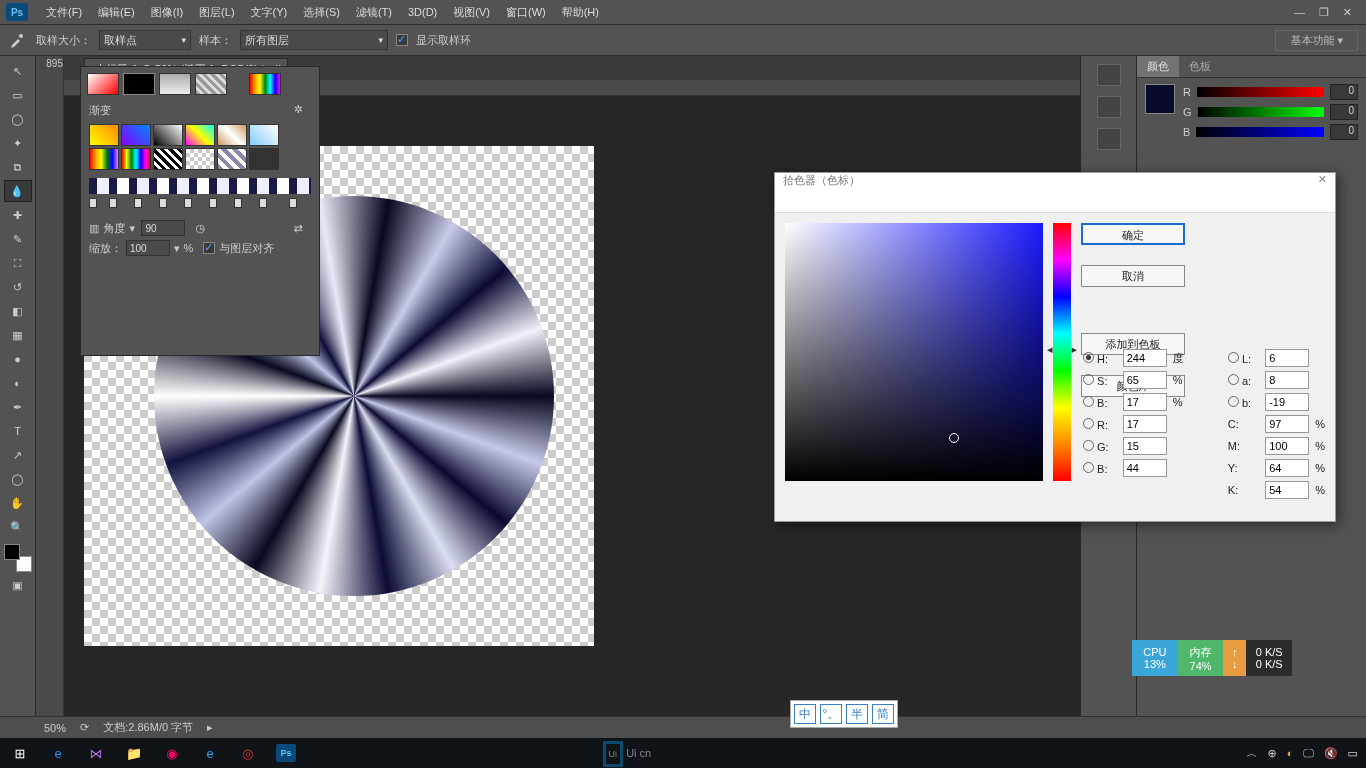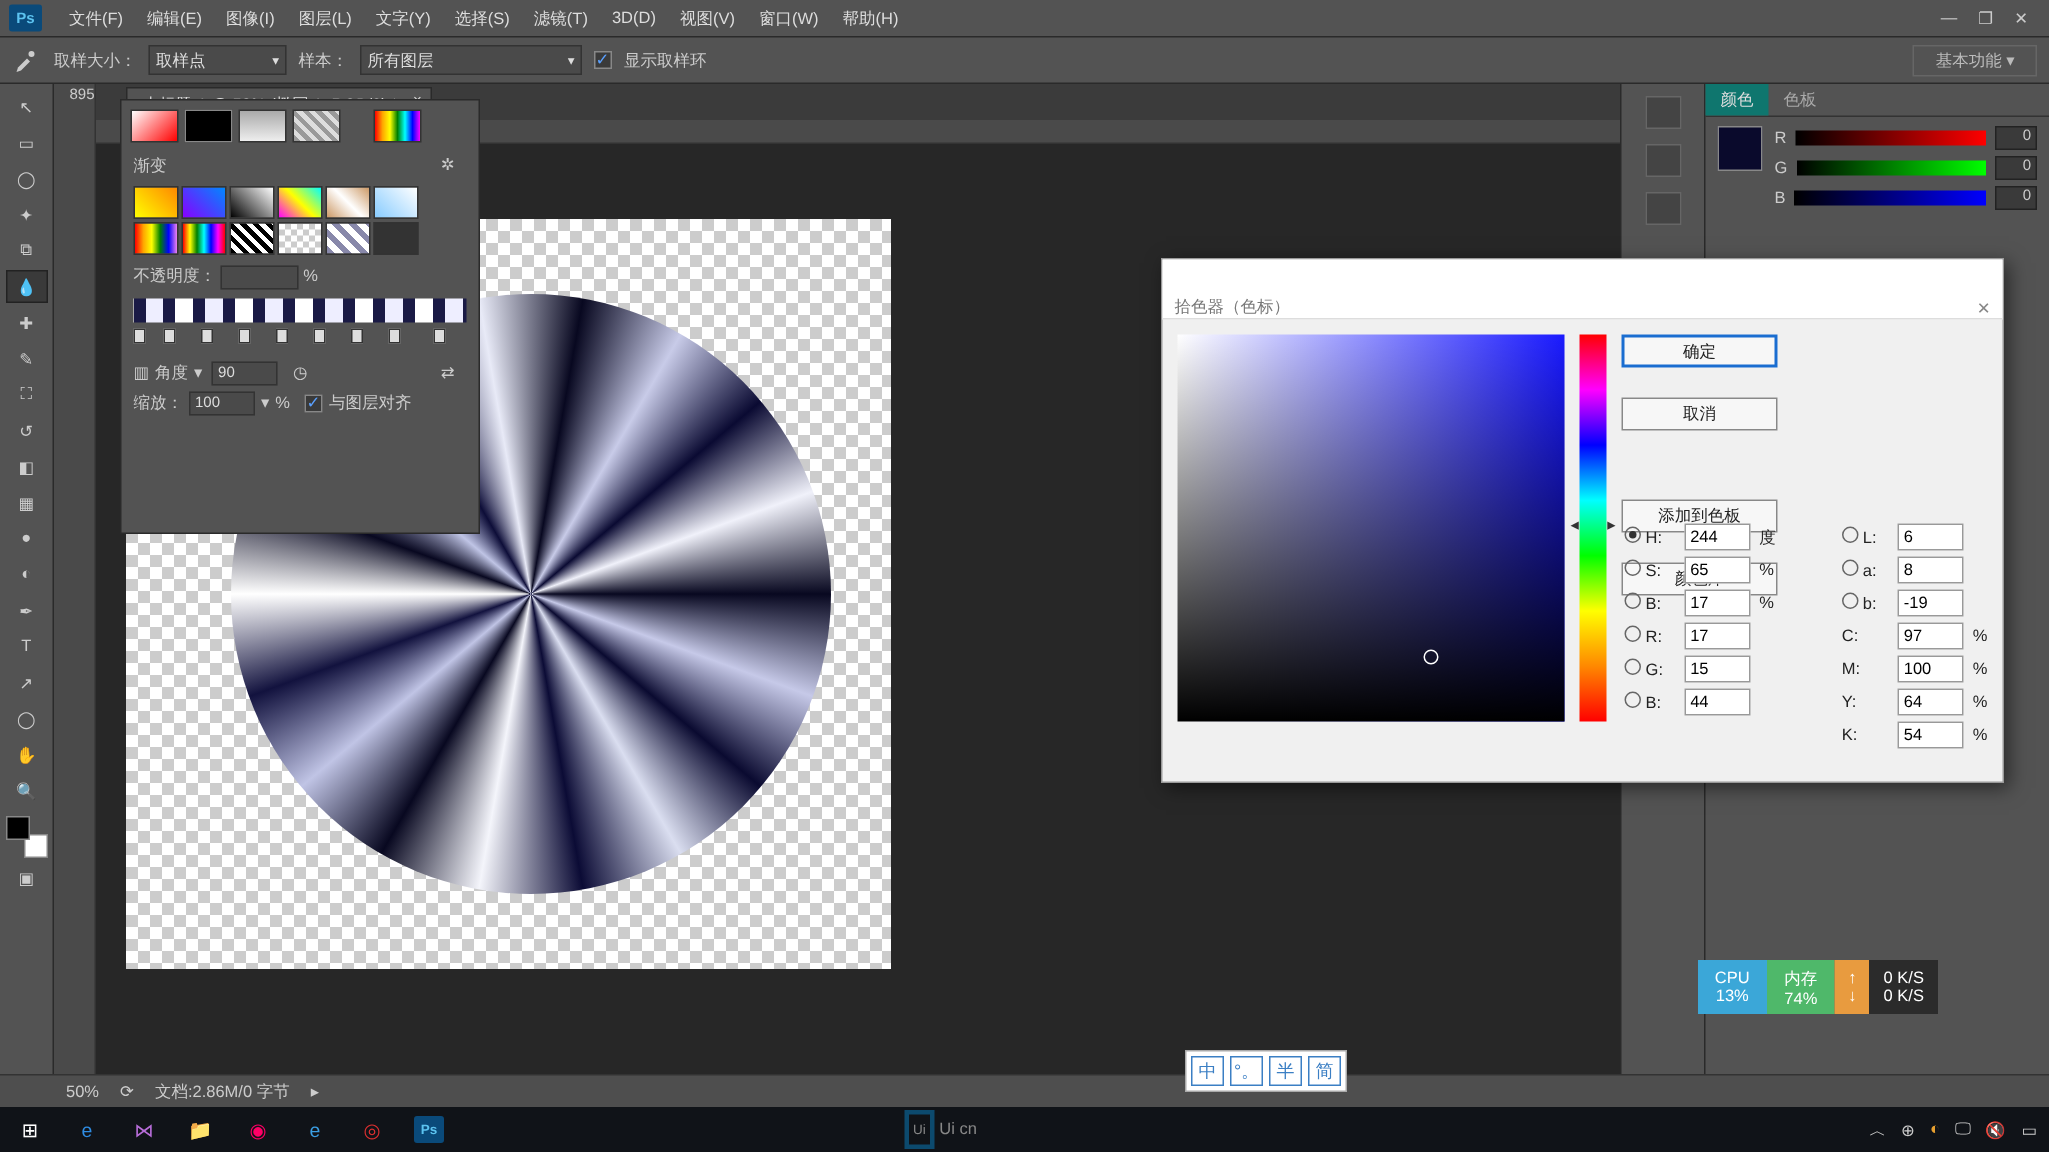--- a/index.html
+++ b/index.html
@@ -29,38 +29,38 @@
 .doctab{height:22px;background:#535353;border:1px solid #2a2a2a;border-bottom:none;padding:3px 22px 0 10px;color:#ddd;position:relative;font-size:11px}
 .doctab .x{position:absolute;right:6px;top:3px;font-size:10px}
 .ruler-top{height:16px;background:#4a4a4a;border-bottom:1px solid #333;position:relative;overflow:hidden}
 .canvas-bg{position:absolute;left:20px;top:90px;width:510px;height:500px;background:repeating-conic-gradient(#fff 0 25%,#ccc 0 50%) 0 0/16px 16px}
 .conic-circle{position:absolute;left:70px;top:50px;width:400px;height:400px;border-radius:50%;background:conic-gradient(from 90deg,#080820,#c6c9e8,#0a0a30,#dadef0,#0b0b35,#f4f5fb,#080820,#c0c4e5,#12123e,#fff,#080820,#bfc4e5,#0d0d38,#e8eaf7,#080820,#c8cbe8,#0a0a32,#f0f1fa,#080820)}
 .right-dock{width:56px;background:#535353;border-left:1px solid #2a2a2a;display:flex;flex-direction:column;align-items:center;padding-top:8px;gap:10px}
 .dock-ico{width:24px;height:22px;border:1px solid #666;background:#444}
 .color-panel{width:230px;background:#535353;border-left:1px solid #2a2a2a}
 .panel-tabs{display:flex;height:22px;border-bottom:1px solid #333}
 .ptab{padding:3px 10px;color:#aaa}
-.ptab.active{background:#0f766e;color:#ddd}
+.ptab.active{background:#737373;color:#ddd}
 .rgb-sliders{padding:6px 8px}
 .rgb-row{display:flex;align-items:center;gap:6px;margin-bottom:4px}
 .rgb-row .bar{flex:1;height:10px}
 .rgb-val{width:28px;height:16px;background:#3a3a3a;border:1px solid #222;text-align:right;padding-right:3px;color:#ccc;font-size:10px}
 .swatch-preview{width:30px;height:30px;background:#0a0a2c;border:1px solid #888}
 .grad-panel{position:absolute;left:80px;top:66px;width:240px;height:290px;background:#535353;border:1px solid #2a2a2a;z-index:5}
 .grad-row{display:flex;gap:4px;padding:6px}
 .grad-sw{width:32px;height:22px}
 .grad-label{padding:2px 8px;color:#ccc;font-size:11px}
 .grad-presets{display:flex;flex-wrap:wrap;gap:2px;padding:4px 8px;width:210px}
 .gp{width:30px;height:22px;border:1px solid #333}
 .grad-bar{height:16px;margin:4px 8px;background:repeating-linear-gradient(90deg,#1a1a45 0 8px,#eef 8px 20px,#1a1a45 20px 28px,#fff 28px 40px)}
 .grad-stops{height:14px;margin:0 8px;position:relative}
 .stop{position:absolute;top:0;width:8px;height:10px;background:#ddd;border:1px solid #333}
 .input-sm{width:44px;height:16px;background:#4a4a4a;border:1px solid #333;color:#ddd;padding-left:3px;font-size:10px}
 .picker{position:absolute;left:774px;top:172px;width:562px;height:350px;background:#f0f0f0;border:1px solid #999;box-shadow:3px 3px 12px rgba(0,0,0,.5);z-index:20;color:#222}
-.picker-title{height:40px;background:#fff;border-bottom:1px solid #ddd;display:flex;align-items:flex-end;padding:0 8px;font-size:11px;color:#777}
+.picker-title{height:40px;background:#fff;border-bottom:1px solid #ddd;display:flex;align-items:flex-start;padding:0 8px;font-size:11px;color:#777}
 .picker-x{margin-left:auto;color:#888;cursor:default}
 .picker-body{display:flex;padding:10px;gap:10px}
 .sv-field{width:258px;height:258px;background:linear-gradient(to top,#000,transparent),linear-gradient(to right,#fff,#1a1aff);position:relative}
 .sv-cursor{position:absolute;width:10px;height:10px;border:1px solid #fff;border-radius:50%;left:164px;top:210px}
 .hue-strip{width:18px;height:258px;background:linear-gradient(to bottom,#f00,#f0f,#00f,#0ff,#0f0,#ff0,#f80,#f00);position:relative}
 .hue-ptr{position:absolute;left:-6px;top:120px;width:30px;display:flex;justify-content:space-between;font-size:9px;color:#333}
 .preview-col{width:70px}
 .prev-box{width:56px;height:64px;border:1px solid #999}
 .prev-new{height:32px;background:#101035}
 .prev-cur{height:32px;background:#110f2c}
@@ -222,21 +222,20 @@
     <div class="gp" style="background:linear-gradient(45deg,#f0f,#ff0,#0ff)"></div>
     <div class="gp" style="background:linear-gradient(45deg,#c96,#fff,#c96)"></div>
     <div class="gp" style="background:linear-gradient(45deg,#8cf,#fff)"></div>
     <div class="gp" style="background:linear-gradient(90deg,red,orange,yellow,green,blue,violet)"></div>
     <div class="gp" style="background:linear-gradient(90deg,red,yellow,green,cyan,blue,magenta,red)"></div>
     <div class="gp" style="background:repeating-linear-gradient(45deg,#000 0 3px,#fff 3px 6px)"></div>
     <div class="gp" style="background:repeating-conic-gradient(#ccc 0 25%,#fff 0 50%) 0 0/8px 8px"></div>
     <div class="gp" style="background:repeating-linear-gradient(45deg,#88a 0 4px,#fff 4px 8px)"></div>
     <div class="gp" style="background:#333"></div>
   </div>
-  <div class="grad-label"><span>不透明度：</span> <input class="input-sm" style="width: 52px;"> <span>%</span></div>
   <div class="grad-bar"></div>
   <div class="grad-stops">
     <div class="stop" style="left:0"></div>
     <div class="stop" style="left:20px"></div>
     <div class="stop" style="left:45px"></div>
     <div class="stop" style="left:70px"></div>
     <div class="stop" style="left:95px"></div>
     <div class="stop" style="left:120px"></div>
     <div class="stop" style="left:145px"></div>
     <div class="stop" style="left:170px"></div>

